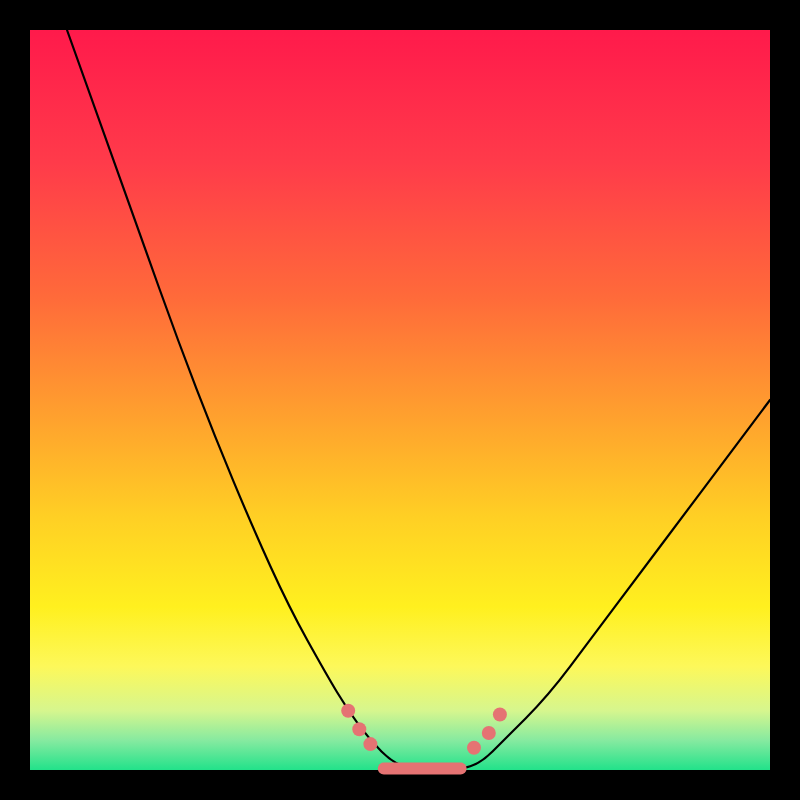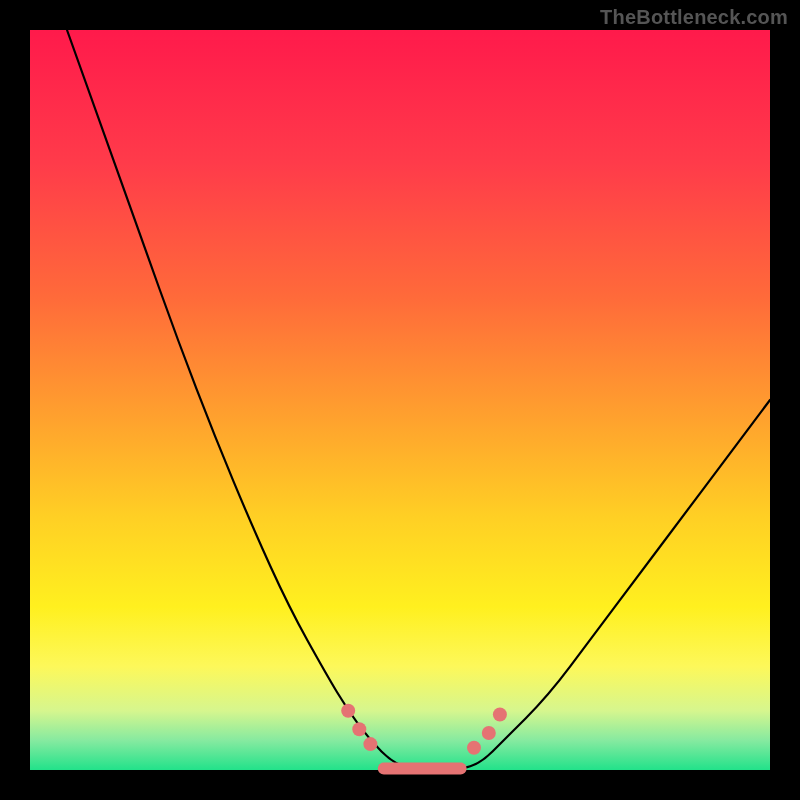--- a/index.html
+++ b/index.html
@@ -69,21 +69,20 @@
     stroke: none;
   }
   .bottom-band {
     fill: #e57373;
   }
 </style>
 </head>
 <body>
 
 <div class="frame">
-  <div class="watermark">TheBottleneck.com</div>
 
   <div class="plot-area">
     <svg class="curve" viewBox="0 0 740 740">
       <path id="main-curve" class="curve-path" d="M 37,0 Q 74,103.60000000000002 92.5,155.40000000000003 Q 111,207.20000000000005 129.5,259 Q 148,310.8 166.5,358.9 Q 185,407 203.5,451.4 Q 222,495.79999999999995 240.5,536.5 Q 259,577.2 277.5,610.5 Q 296,643.8 307.1,662.3 Q 318.2,680.8 329.3,695.5999999999999 Q 340.40000000000003,710.4 351.5,721.5 Q 362.59999999999997,732.6 373.7,736.3 Q 384.8,740 395.90000000000003,740 Q 407.00000000000006,740 418.1,740 Q 429.2,740 440.29999999999995,736.3 Q 451.4,732.6 462.5,721.5 Q 473.6,710.4 495.8,688.2 Q 518,666 540.2,636.4 Q 562.4,606.8 584.5999999999999,577.2 Q 606.8,547.6 629,518 Q 651.2,488.4 673.4,458.79999999999995 Q 695.5999999999999,429.2 717.8,399.6 T 740,370"></path>
       <g id="markers-group">
           <circle cx="318.2" cy="680.8" r="7" class="dot"></circle>
           <circle cx="329.3" cy="699.3" r="7" class="dot"></circle>
           <circle cx="340.40000000000003" cy="714.1" r="7" class="dot"></circle>
           <circle cx="444" cy="717.8" r="7" class="dot"></circle>
           <circle cx="458.8" cy="703" r="7" class="dot"></circle>

